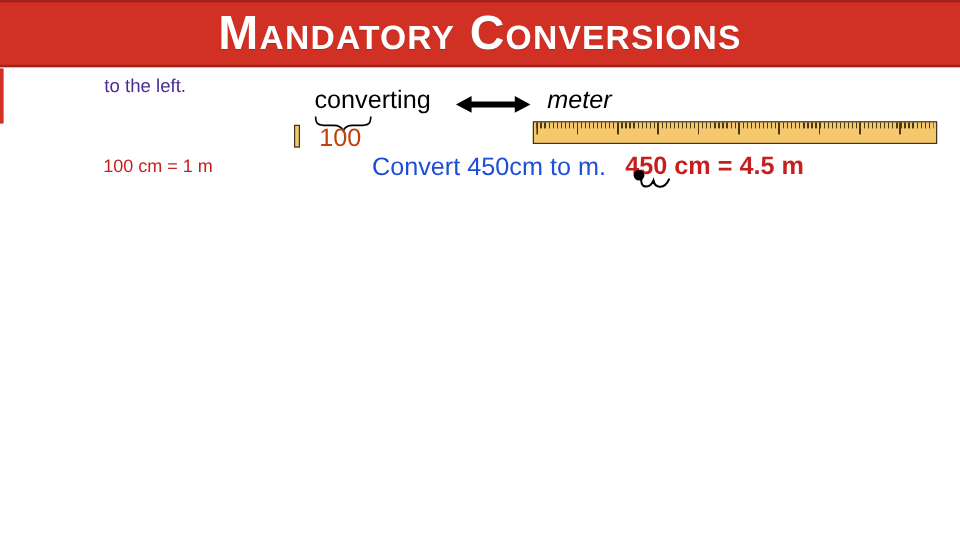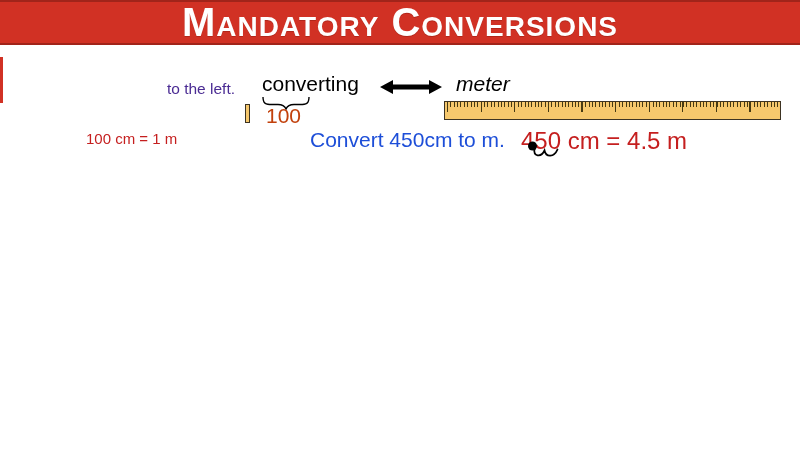--- a/index.html
+++ b/index.html
@@ -8,21 +8,21 @@
     position: relative;
     background: #ffffff;
     font-family: "Liberation Sans", sans-serif;
     overflow: hidden;
   }
 
   
   .banner {
     position: absolute;
     left: 0; top: 0;
-    width: 800px; height: 45px;
+    width: 800px; height: 56px;
     background: #d13124;
     border-top: 2px solid #a1241a;
     border-bottom: 2px solid #a1241a;
     display: flex;
     align-items: center;
     justify-content: center;
   }
   .banner-title {
     color: #ffffff;
     font-size: 40px;
@@ -44,21 +44,21 @@
     left: 7px; top: 64px;
     width: 228px;
     color: #4a2b93;
     font-size: 15.5px;
     line-height: 18.5px;
   }
   .rule-line-justify {
     text-align: justify;
     text-align-last: justify;
   }
-  .rule-line-last { text-align: right; margin-top: 16px; }
+  .rule-line-last { text-align: center; }
 
   .equation-small {
     position: absolute;
     left: 86px; top: 130px;
     color: #c51f1f;
     font-size: 15px;
   }
 
   
   .unit-from {
@@ -125,21 +125,22 @@
   .prompt {
     position: absolute;
     left: 310px; top: 128px;
     color: #1d4ed8;
     font-size: 21px;
   }
   .answer {
     position: absolute;
     left: 521px; top: 127px;
     color: #c51f1f;
-    font-size: 24px;
+    font-size: 21px;
+    font-weight: bold;
   }
   .decimal-move {
     position: absolute;
     left: 524px; top: 140px;
     width: 48px; height: 20px;
   }
 </style>
 </head>
 <body>
 

